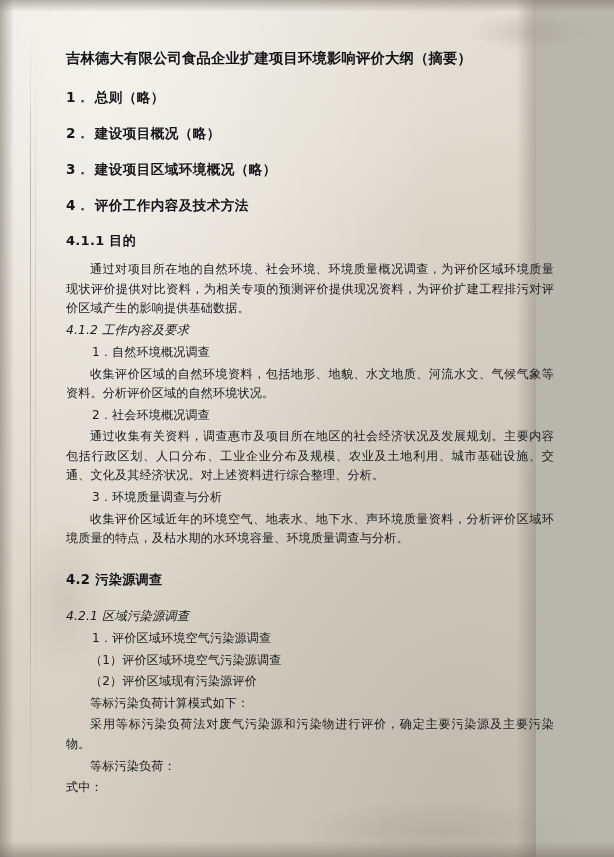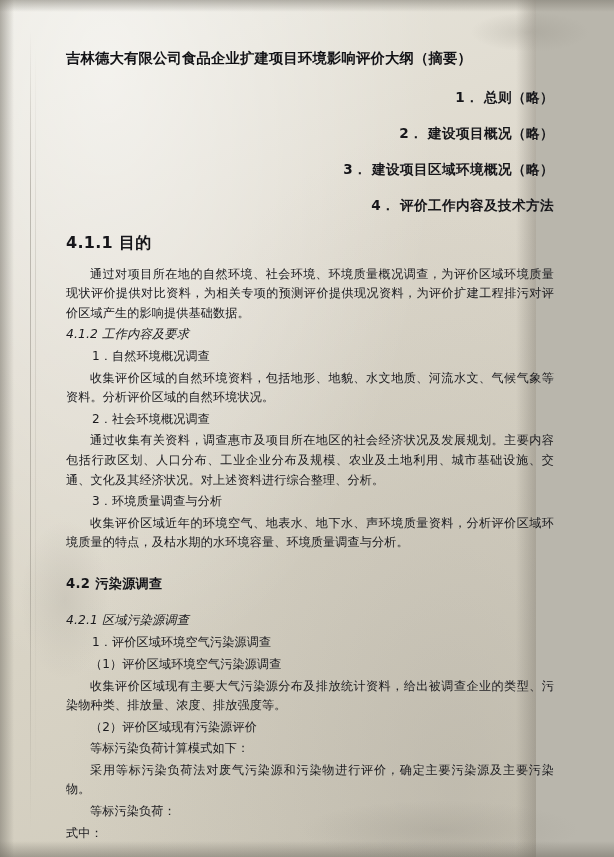--- a/index.html
+++ b/index.html
@@ -91,32 +91,31 @@
     margin: 0 0 20px 0;
     line-height: 1.4;
     color: #121216;
   }
   .h1 {
     font-size: 13.6px;
     font-weight: bold;
     margin: 0 0 17px 0;
     line-height: 1.4;
     letter-spacing: 0.4px;
-    text-align: right;
   }
   .h1 .num { margin-right: 5px; }
   .h2 {
     font-size: 13.2px;
     font-weight: bold;
     margin: 0 0 18px 0;
     line-height: 1.4;
     letter-spacing: 0.3px;
   }
   .h3 {
-    font-size: 16px;
+    font-size: 13px;
     font-weight: bold;
     margin: 0 0 10px 0;
     line-height: 1.4;
     letter-spacing: 0.3px;
   }
   p {
     margin: 0 0 2px 0;
     font-size: 12.1px;
     line-height: 1.62;
     letter-spacing: 0.15px;
@@ -187,21 +186,20 @@
     <p class="ind1">收集评价区域近年的环境空气、地表水、地下水、声环境质量资料，分析评价区域环境质量的特点，及枯水期的水环境容量、环境质量调查与分析。</p>
 
     <div class="gap-l"></div>
 
     <div class="h2">4.2 污染源调查</div>
 
     <p class="sec-head-plain">4.2.1 区域污染源调查</p>
 
     <p class="ind-lvl">1．评价区域环境空气污染源调查</p>
     <p class="ind-lvl2">（1）评价区域环境空气污染源调查</p>
-    <p class="ind1">收集评价区域现有主要大气污染源分布及排放统计资料，给出被调查企业的类型、污染物种类、排放量、浓度、排放强度等。</p>
     <p class="ind-lvl2">（2）评价区域现有污染源评价</p>
     <p class="ind1">等标污染负荷计算模式如下：</p>
 
     <p class="ind1">采用等标污染负荷法对废气污染源和污染物进行评价，确定主要污染源及主要污染物。</p>
     <p class="ind-lvl2">等标污染负荷：</p>
     <p>式中：</p>
 
   </div>
 </div>
 

